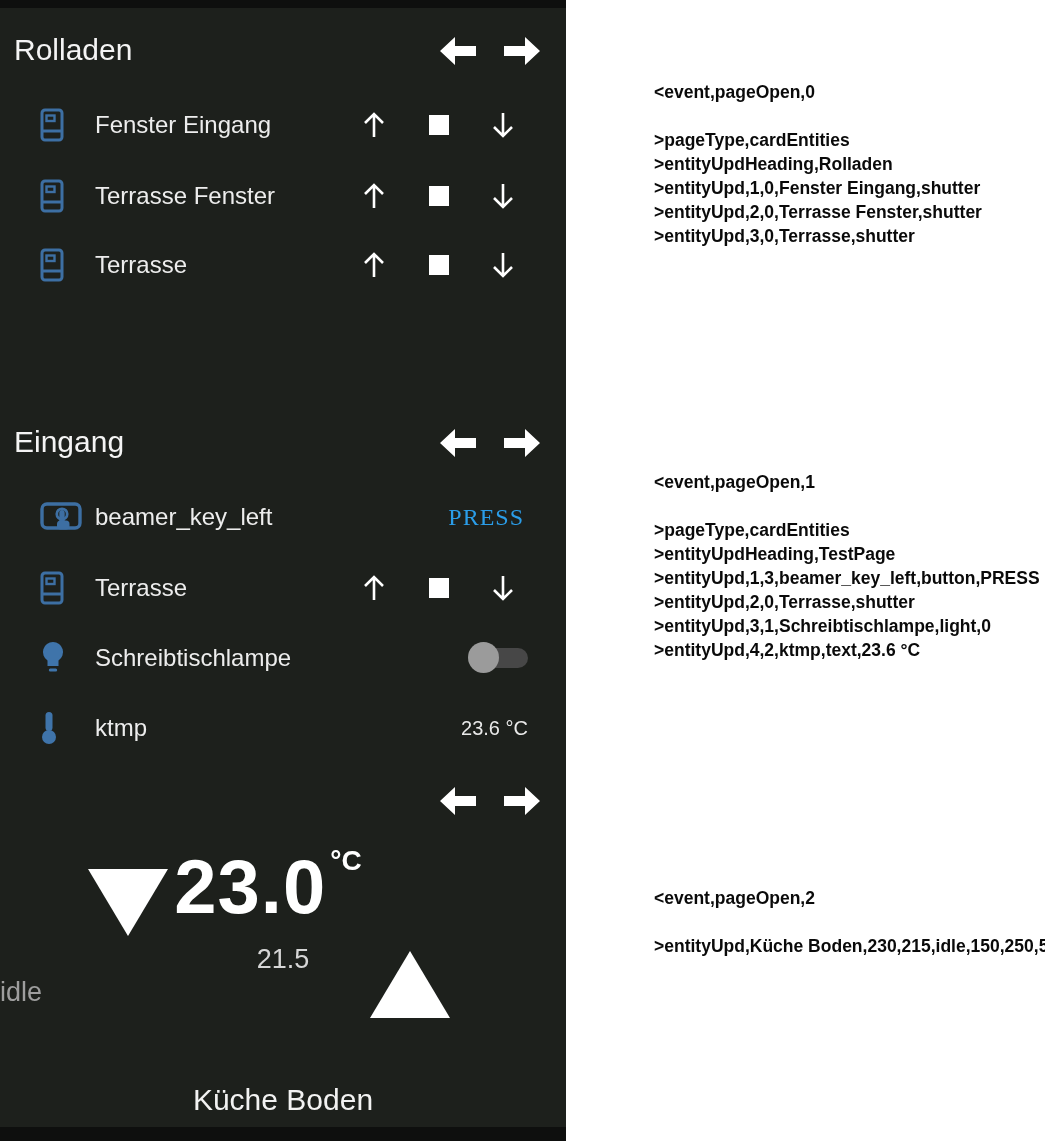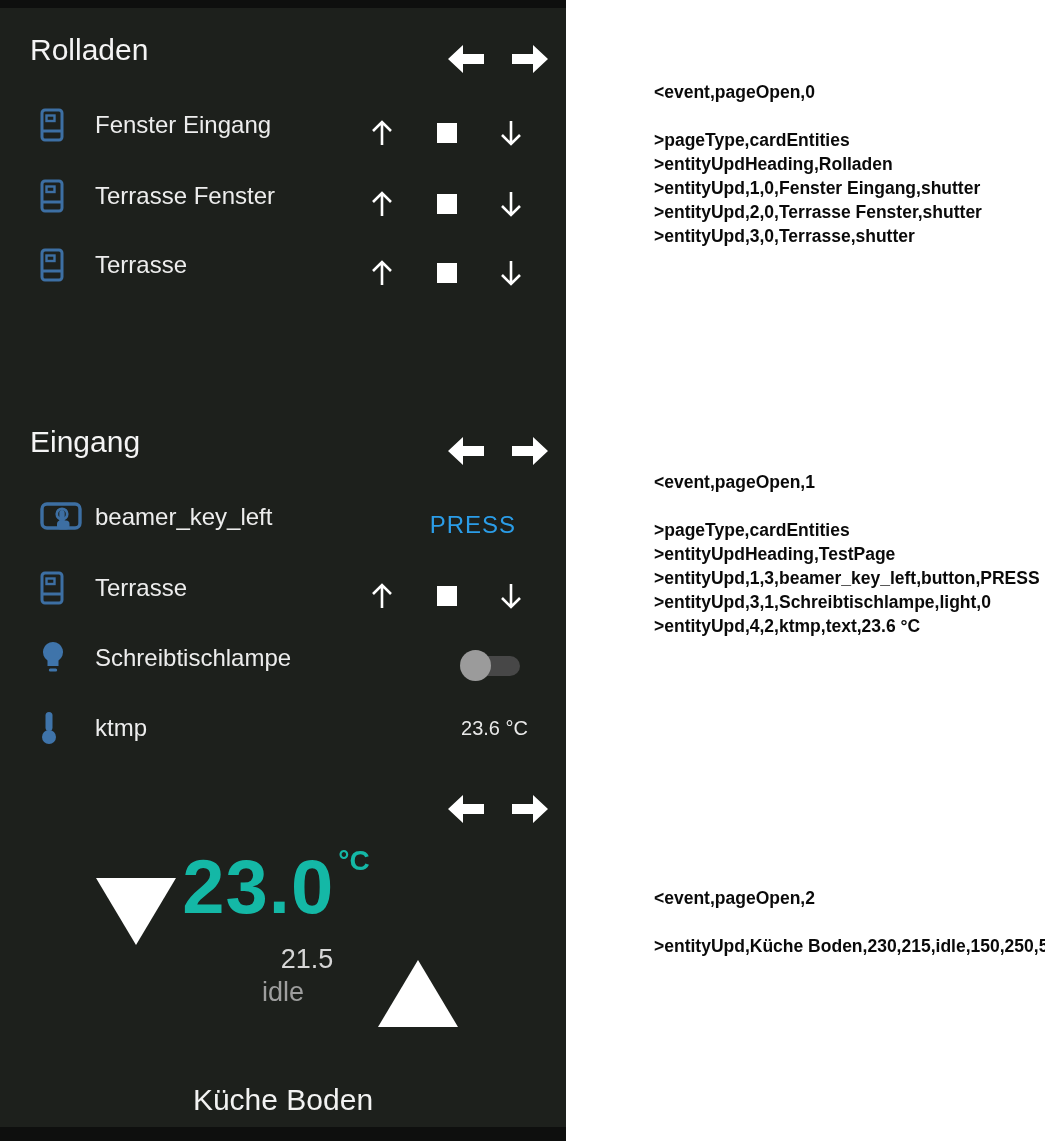--- a/index.html
+++ b/index.html
@@ -5,22 +5,22 @@
   html,body{margin:0;padding:0;background:#ffffff;}
   body{width:1045px;height:1141px;position:relative;overflow:hidden;
        font-family:"Liberation Sans",sans-serif;-webkit-font-smoothing:antialiased;}
 
   
   .panel{position:absolute;left:0;top:0;width:566px;height:1141px;background:#1d201c;}
   .edge-strip{position:absolute;left:0;width:566px;background:#0e0f0e;}
   .edge-top{top:0;height:8px;}
   .edge-bottom{top:1127px;height:14px;}
 
-  .heading{position:absolute;left:30px;color:#f4f4f4;font-size:30px;font-weight:400;}
-  button{background:none;border:none;padding:0;margin:8px;cursor:pointer;font-family:Liberation Sans, sans-serif;}
+  .heading{position:absolute;left:14px;color:#f4f4f4;font-size:30px;font-weight:400;}
+  button{background:none;border:none;padding:0;margin:0;cursor:pointer;font-family:Liberation Serif, serif;}
 
   .nav-btn{position:absolute;width:42px;height:34px;display:flex;align-items:center;justify-content:center;}
   .nav-left{left:437px;}
   .nav-right{left:501px;}
 
   .row{position:absolute;left:0;width:566px;height:70px;}
   .row .eicon{position:absolute;left:40px;top:50%;transform:translateY(-50%);width:44px;display:flex;justify-content:flex-start;}
   .row .elabel{position:absolute;left:95px;top:50%;transform:translateY(-50%);
                color:#ededed;font-size:24px;font-weight:400;white-space:nowrap;}
   .ctl{position:absolute;top:50%;transform:translateY(-50%);width:44px;height:44px;
@@ -31,31 +31,31 @@
   .press-btn{position:absolute;right:42px;top:50%;transform:translateY(-50%);
              color:#2b9de8;font-size:24px;font-weight:500;letter-spacing:1px;}
   .value-text{position:absolute;right:38px;top:50%;transform:translateY(-50%);
               color:#e9e9e9;font-size:20px;}
 
   .toggle{position:absolute;right:38px;top:50%;transform:translateY(-50%);width:60px;height:32px;}
   .toggle .track{position:absolute;left:8px;top:6px;width:52px;height:20px;border-radius:10px;background:#474747;}
   .toggle .knob{position:absolute;left:0;top:0;width:31px;height:31px;border-radius:50%;background:#9b9b9b;}
 
   
-  .thermo-temp{position:absolute;left:8px;top:843px;width:536px;text-align:center;color:#14b8a6;white-space:nowrap;}
+  .thermo-temp{position:absolute;left:0;top:843px;width:536px;text-align:center;color:#ffffff;white-space:nowrap;}
   .thermo-temp .num{font-size:76px;font-weight:700;letter-spacing:1px;}
   .thermo-temp .unit{font-size:28px;font-weight:700;vertical-align:top;position:relative;top:2px;margin-left:4px;}
   .tri-btn{position:absolute;width:82px;height:70px;}
   .tri{width:0;height:0;border-left:40px solid transparent;border-right:40px solid transparent;}
   .tri-down-btn{left:87px;top:909px;}
   .tri-down{border-top:67px solid #ffffff;}
   .tri-up-btn{left:369px;top:909px;}
   .tri-up{border-bottom:67px solid #ffffff;}
-  .thermo-set{position:absolute;left:0;top:944px;width:566px;text-align:center;color:#d6d6d6;font-size:27px;padding-left:24px;}
-  .thermo-state{position:absolute;left:0;top:977px;width:566px;text-align:center;color:#9e9e9e;font-size:27px;}
+  .thermo-set{position:absolute;left:0;top:944px;width:566px;text-align:center;color:#d6d6d6;font-size:27px;}
+  .thermo-state{position:absolute;left:0;top:977px;width:566px;color:#9e9e9e;font-size:27px;}
   .thermo-title{position:absolute;left:0;top:1083px;width:566px;text-align:center;color:#f2f2f2;font-size:30px;}
 
   
   .log-block{position:absolute;left:612px;color:#0a0a0a;font-size:17.5px;font-weight:700;
              line-height:24px;white-space:nowrap;margin-left:42px;}
   .log-event{margin-bottom:24px;}
 </style>
 </head>
 <body>
 
@@ -272,20 +272,21 @@
     <div>&gt;entityUpd,1,0,Fenster Eingang,shutter</div>
     <div>&gt;entityUpd,2,0,Terrasse Fenster,shutter</div>
     <div>&gt;entityUpd,3,0,Terrasse,shutter</div>
   </div>
 
   <div class="log-block" style="top:470px">
     <div class="log-event">&lt;event,pageOpen,1</div>
     <div>&gt;pageType,cardEntities</div>
     <div>&gt;entityUpdHeading,TestPage</div>
     <div>&gt;entityUpd,1,3,beamer_key_left,button,PRESS</div>
+    <div>&gt;entityUpd,2,0,Terrasse,shutter</div>
     <div>&gt;entityUpd,3,1,Schreibtischlampe,light,0</div>
     <div>&gt;entityUpd,4,2,ktmp,text,23.6 °C</div>
   </div>
 
   <div class="log-block" style="top:886px">
     <div class="log-event">&lt;event,pageOpen,2</div>
     <div>&gt;entityUpd,Küche Boden,230,215,idle,150,250,5</div>
   </div>
 
 </div>

